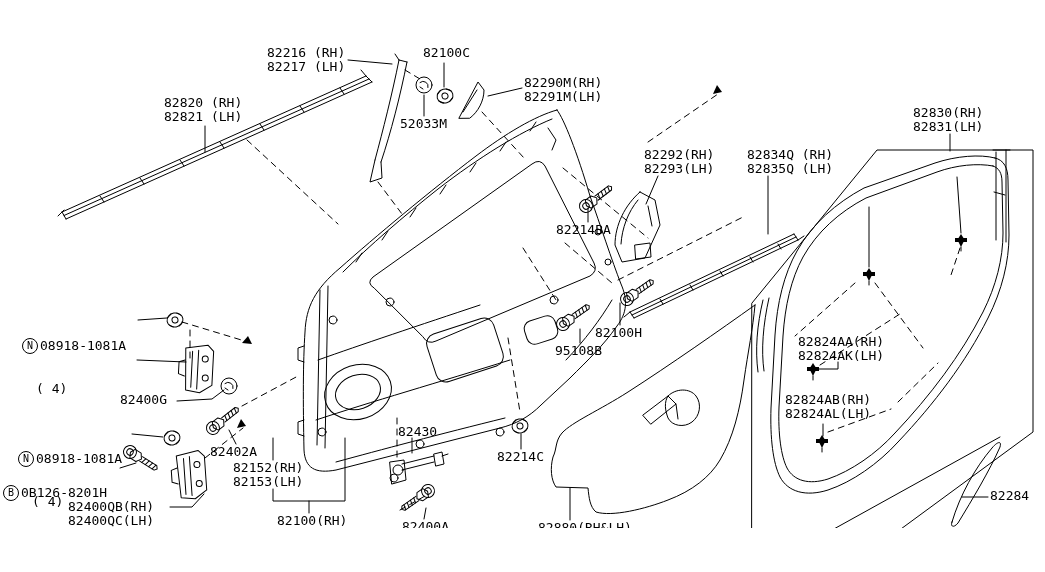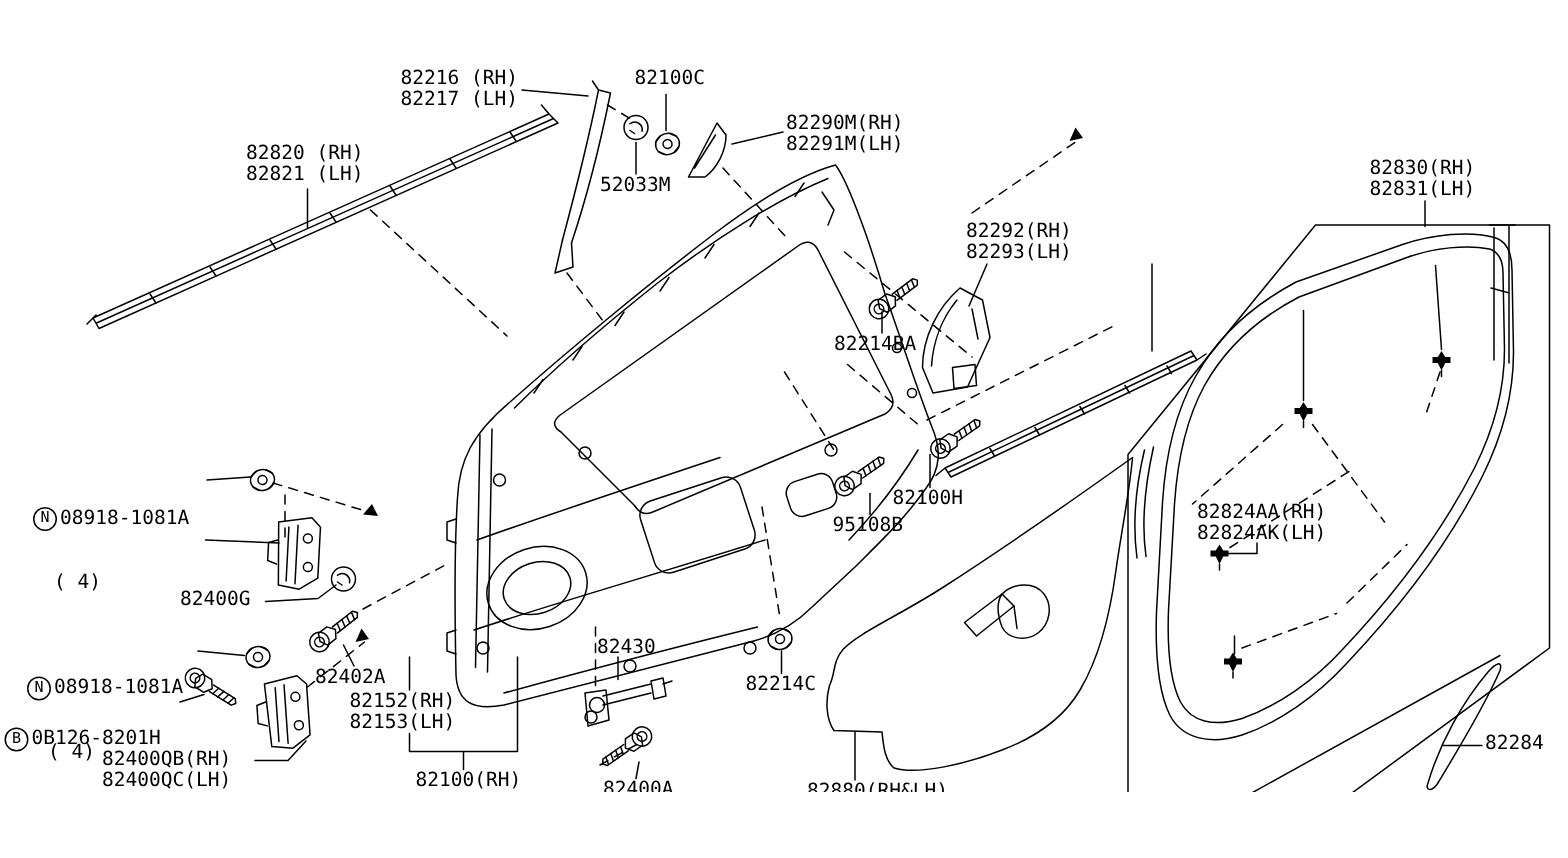--- a/index.html
+++ b/index.html
@@ -226,39 +226,43 @@
 <div class="lbl" style="left:267px;top:46px">82216 (RH)
 82217 (LH)</div>
 <div class="lbl" style="left:423px;top:46px">82100C</div>
 <div class="lbl" style="left:164px;top:96px">82820 (RH)
 82821 (LH)</div>
 <div class="lbl" style="left:400px;top:117px">52033M</div>
 <div class="lbl" style="left:524px;top:76px">82290M(RH)
 82291M(LH)</div>
 <div class="lbl" style="left:644px;top:148px">82292(RH)
 82293(LH)</div>
+<div class="lbl" style="left:747px;top:148px">82834Q (RH)
+82835Q (LH)</div>
 <div class="lbl" style="left:913px;top:106px">82830(RH)
 82831(LH)</div>
 <div class="lbl" style="left:556px;top:223px">82214BA</div>
 <div class="lbl" style="left:120px;top:393px">82400G</div>
 <div class="lbl" style="left:210px;top:445px">82402A</div>
 <div class="lbl" style="left:233px;top:461px">82152(RH)
 82153(LH)</div>
 <div class="lbl" style="left:68px;top:500px">82400QB(RH)
 82400QC(LH)</div>
 <div class="lbl" style="left:277px;top:514px">82100(RH)
 82101(LH)</div>
 <div class="lbl" style="left:398px;top:425px">82430</div>
 <div class="lbl" style="left:402px;top:520px">82400A</div>
 <div class="lbl" style="left:497px;top:450px">82214C</div>
 <div class="lbl" style="left:555px;top:344px">95108B</div>
 <div class="lbl" style="left:595px;top:326px">82100H</div>
 <div class="lbl" style="left:538px;top:521px">82880(RH&amp;LH)</div>
 <div class="lbl" style="left:798px;top:335px">82824AA(RH)
 82824AK(LH)</div>
+<div class="lbl" style="left:785px;top:393px">82824AB(RH)
+82824AL(LH)</div>
 <div class="lbl" style="left:990px;top:489px">82284</div>
 
 <div class="lbl" style="left:22px;top:310px">
   <div class="row"><span class="circ">N</span><span>08918-1081A</span></div>
   <div class="qty">( 4)</div>
 </div>
 <div class="lbl" style="left:18px;top:423px">
   <div class="row"><span class="circ">N</span><span>08918-1081A</span></div>
   <div class="qty">( 4)</div>
 </div>

